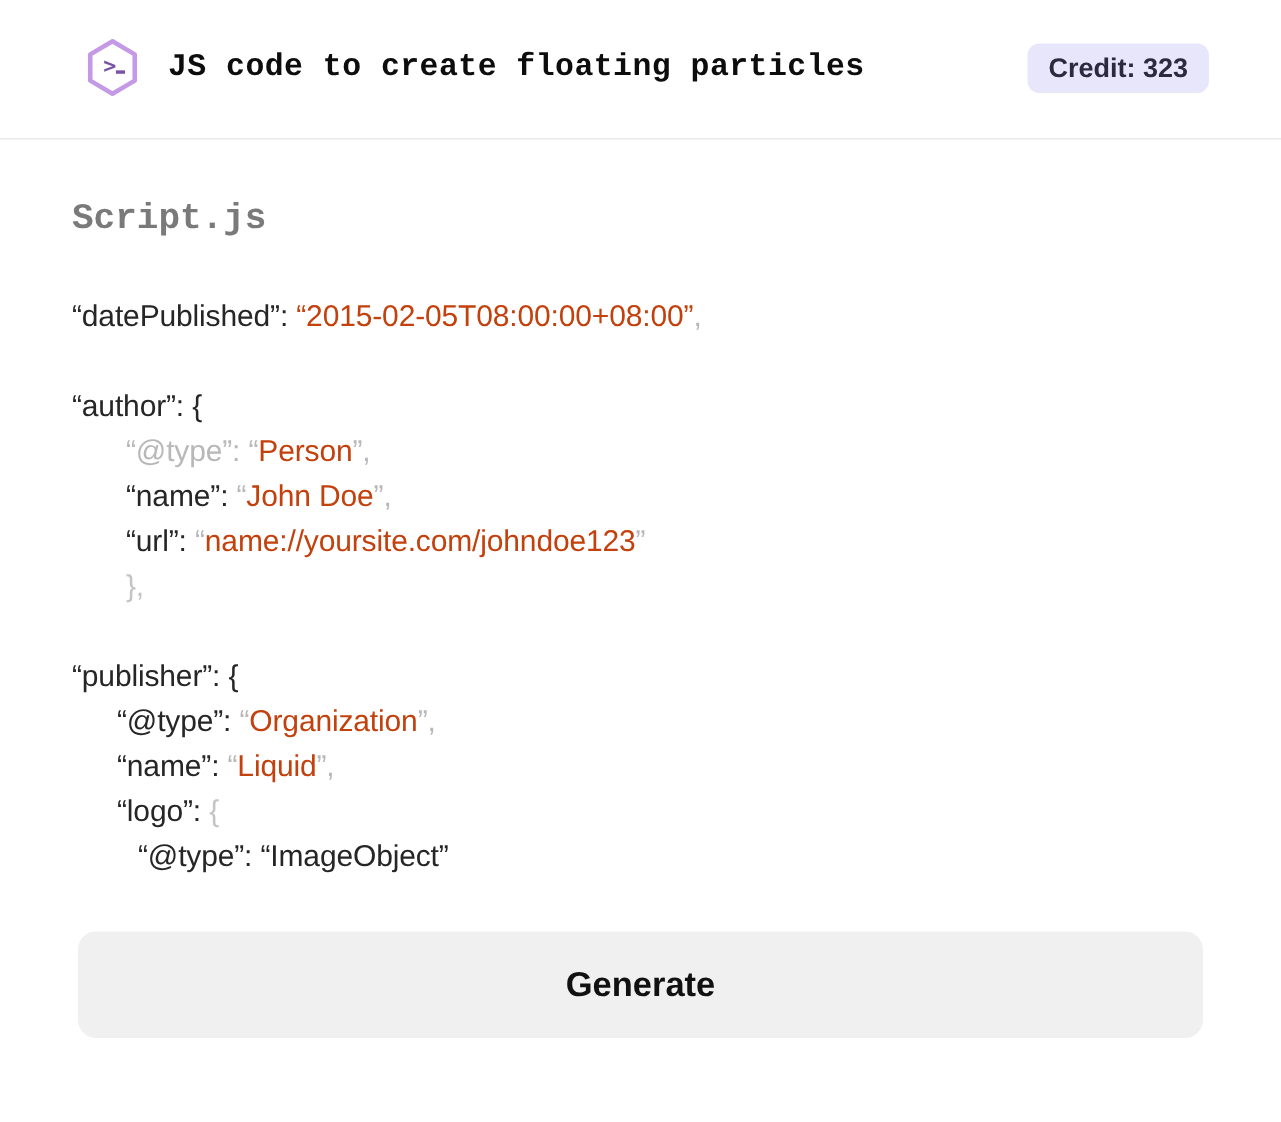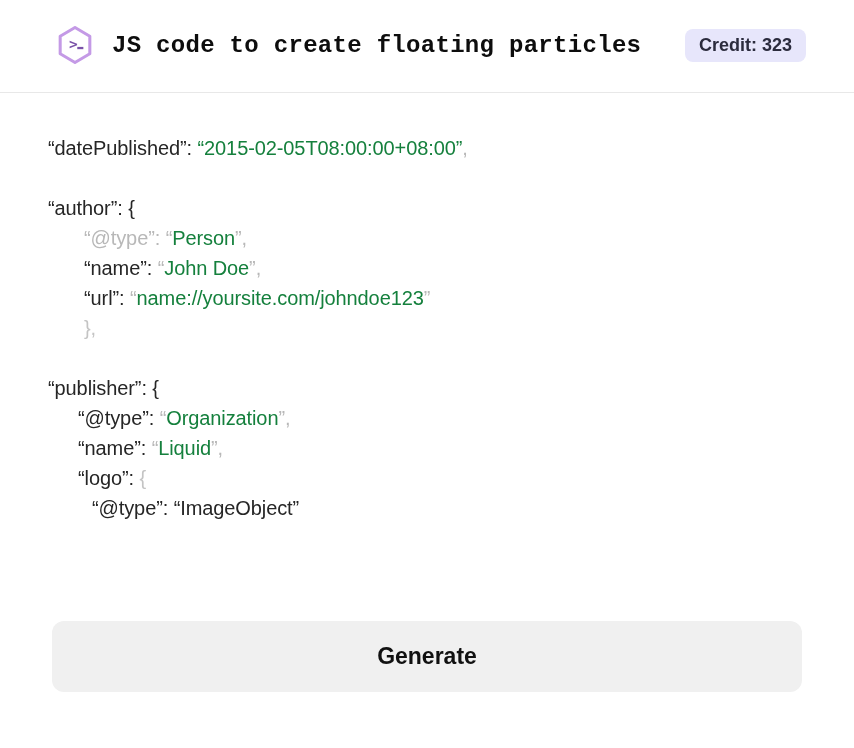--- a/index.html
+++ b/index.html
@@ -21,21 +21,21 @@
       width: 38px;
       height: 38px;
       display: flex;
       align-items: center;
       justify-content: center;
       flex-shrink: 0;
     }
     .logo-wrap svg { width: 38px; height: 38px; }
     .title {
       font-family: "SFMono-Regular", Consolas, "Liberation Mono", Menlo, monospace;
-      font-size: 24px;
+      font-size: 21px;
       font-weight: 700;
       letter-spacing: 0.3px;
       color: #0d0d0d;
       flex: 1;
     }
     .credit-badge {
       background: #e7e6fb;
       color: #2b2b3d;
       font-size: 18px;
       font-weight: 700;
@@ -58,21 +58,21 @@
       font-family: -apple-system, BlinkMacSystemFont, "Segoe UI", Helvetica, Arial, sans-serif;
       font-size: 20px;
       line-height: 1.5;
       color: #262626;
       letter-spacing: -0.1px;
     }
     .code .line { white-space: pre-wrap; }
     .indent1 { padding-left: 36px; }
     .indent2 { padding-left: 30px; }
     .indent3 { padding-left: 44px; }
-    .c-val { color: #15803d; }
+    .c-val { color: #c2410c; }
     .c-punc-light { color: #b8b8b8; }
     .c-brace-light { color: #c4c4c4; }
     .gap { height: 30px; }
     .generate-wrap {
       padding: 16px 52px;
       position: absolute;
       bottom: 40px;
       left: 0; right: 0;
     }
     .generate-btn {
@@ -96,20 +96,21 @@
       <polygon points="50,4 89,27 89,73 50,96 11,73 11,27" fill="none" stroke="#c49ae6" stroke-width="8" stroke-linejoin="round"></polygon>
       <text x="34" y="60" font-size="38" font-weight="700" fill="#7a52a8" font-family="monospace">&gt;</text>
       <rect x="56" y="55" width="16" height="6" fill="#7a52a8"></rect>
     </svg>
   </div>
   <div class="title">JS code to create floating particles</div>
   <div class="credit-badge">Credit: 323</div>
 </div>
 
 <div class="content">
+  <div class="file-title">Script.js</div>
 
   <div class="code">
 
     <div class="line"><span>“datePublished”</span><span>: </span><span class="c-val">“2015-02-05T08:00:00+08:00”</span><span class="c-punc-light">,</span></div>
 
     <div class="gap"></div>
 
     <div class="line"><span>“author”</span><span>: {</span></div>
     <div class="line indent1"><span class="c-punc-light">“@type”</span><span class="c-punc-light">: </span><span class="c-punc-light">“</span><span class="c-val">Person</span><span class="c-punc-light">”</span><span class="c-punc-light">,</span></div>
     <div class="line indent1"><span>“name”</span><span>: </span><span class="c-punc-light">“</span><span class="c-val">John Doe</span><span class="c-punc-light">”</span><span class="c-punc-light">,</span></div>

